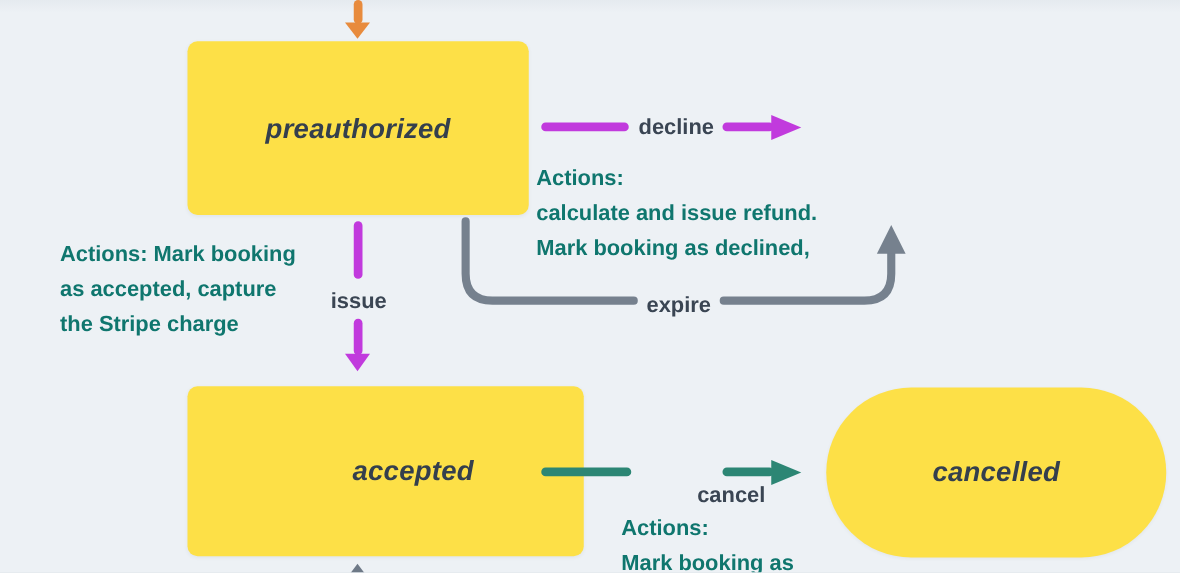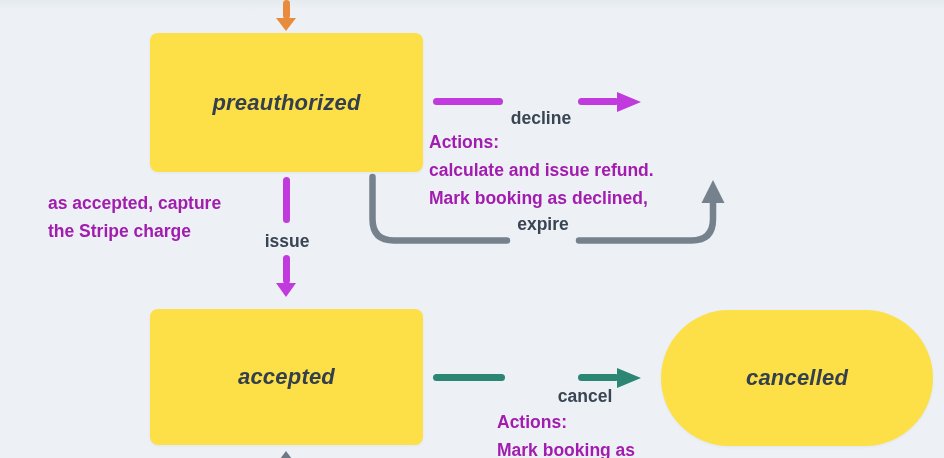--- a/index.html
+++ b/index.html
@@ -18,21 +18,21 @@
     position:absolute;background:#fde047;
     display:flex;align-items:center;justify-content:center;
     box-shadow:0 1px 3px rgba(50,60,80,0.06);
   }
   .node-label{
     font-style:italic;font-weight:bold;font-size:22px;color:#343f4d;
     letter-spacing:.2px;
   }
   .n-preauthorized{left:150px;top:33px;width:273px;height:139px;border-radius:8px;}
   .n-declined{left:645px;top:33px;width:272px;height:140px;border-radius:70px;}
-  .n-accepted{left:150px;top:309px;width:273px;height:136px;border-radius:8px;}
+  .n-accepted{left:150px;top:309px;width:273px;height:136px;border-radius:8px;padding-left:44px;}
   .n-cancelled{left:661px;top:310px;width:272px;height:136px;border-radius:68px;}
 
   .stem{position:absolute;border-radius:3.5px;}
   .magenta{background:#c13add;}
   .teal{background:#2c8674;}
   .orange{background:#e88b3d;}
 
   .head-right{
     position:absolute;width:0;height:0;
     border-top:10px solid transparent;border-bottom:10px solid transparent;
@@ -50,21 +50,21 @@
     border-left:9.5px solid transparent;border-right:9.5px solid transparent;
     border-bottom:12px solid #6e7987;background:none;
   }
 
   .edge-label{
     position:absolute;transform:translate(-50%,-50%);
     font-size:17.5px;font-weight:bold;color:#3a4553;white-space:nowrap;
   }
   .annot{
     position:absolute;
-    font-size:17.5px;font-weight:bold;color:#a21caf;
+    font-size:17.5px;font-weight:bold;color:#0f766e;
     line-height:28px;white-space:nowrap;
   }
   .overlay-svg{position:absolute;left:0;top:0;}
 </style>
 </head>
 <body>
 
 <div class="canvas">
 
   <div class="top-strip"></div>
@@ -76,44 +76,45 @@
     <span class="node-label">preauthorized</span>
   </div>
   <div class="node n-accepted">
     <span class="node-label">accepted</span>
   </div>
   <div class="node n-cancelled">
     <span class="node-label">cancelled</span>
   </div>
 
   <div class="stem magenta" style="left:433px;top:98px;width:70px;height:7px;"></div>
-  <span class="edge-label" style="left:541px;top:102px;margin-top:16px;">decline</span>
+  <span class="edge-label" style="left:541px;top:102px;">decline</span>
   <div class="stem magenta" style="left:578px;top:98px;width:41px;height:7px;"></div>
   <div class="head-right" style="left:617px;top:91.5px;"></div>
 
   <div class="stem magenta" style="left:283px;top:177px;width:7px;height:46px;"></div>
   <span class="edge-label" style="left:287px;top:241px;">issue</span>
   <div class="stem magenta" style="left:283px;top:255px;width:7px;height:29px;"></div>
   <div class="head-down" style="left:276px;top:283px;"></div>
 
   <svg class="overlay-svg" width="944" height="458" viewBox="0 0 944 458">
     <path d="M 372.5 177 L 372.5 219 Q 372.5 240.5 394 240.5 L 507 240.5" stroke="#76818e" stroke-width="6.5" fill="none" stroke-linecap="round"></path>
     <path d="M 579 240.5 L 691.5 240.5 Q 713 240.5 713 219 L 713 200" stroke="#76818e" stroke-width="6.5" fill="none" stroke-linecap="round"></path>
     <polygon points="713,180 701.5,203 724.5,203" fill="#76818e"></polygon>
   </svg>
-  <span class="edge-label" style="left:543px;top:224px;text-align:center;">expire</span>
+  <span class="edge-label" style="left:543px;top:244px;text-align:center;">expire</span>
 
   <div class="stem teal" style="left:433px;top:374px;width:72px;height:7px;"></div>
   <span class="edge-label" style="left:540px;top:396px;margin-left:45px;">cancel</span>
   <div class="stem teal" style="left:578px;top:374px;width:41px;height:7px;"></div>
   <div class="head-right teal-head" style="left:617px;top:367.5px;"></div>
 
   <div class="head-up-gray" style="left:277px;top:451px;"></div>
 
   <div class="annot" style="left:48px;top:189px;">
+    <div>Actions: Mark booking</div>
     <div>as accepted, capture</div>
     <div>the Stripe charge</div>
   </div>
 
   <div class="annot" style="left:429px;top:128px;">
     <div>Actions:</div>
     <div>calculate and issue refund.</div>
     <div>Mark booking as declined,</div>
   </div>
 

